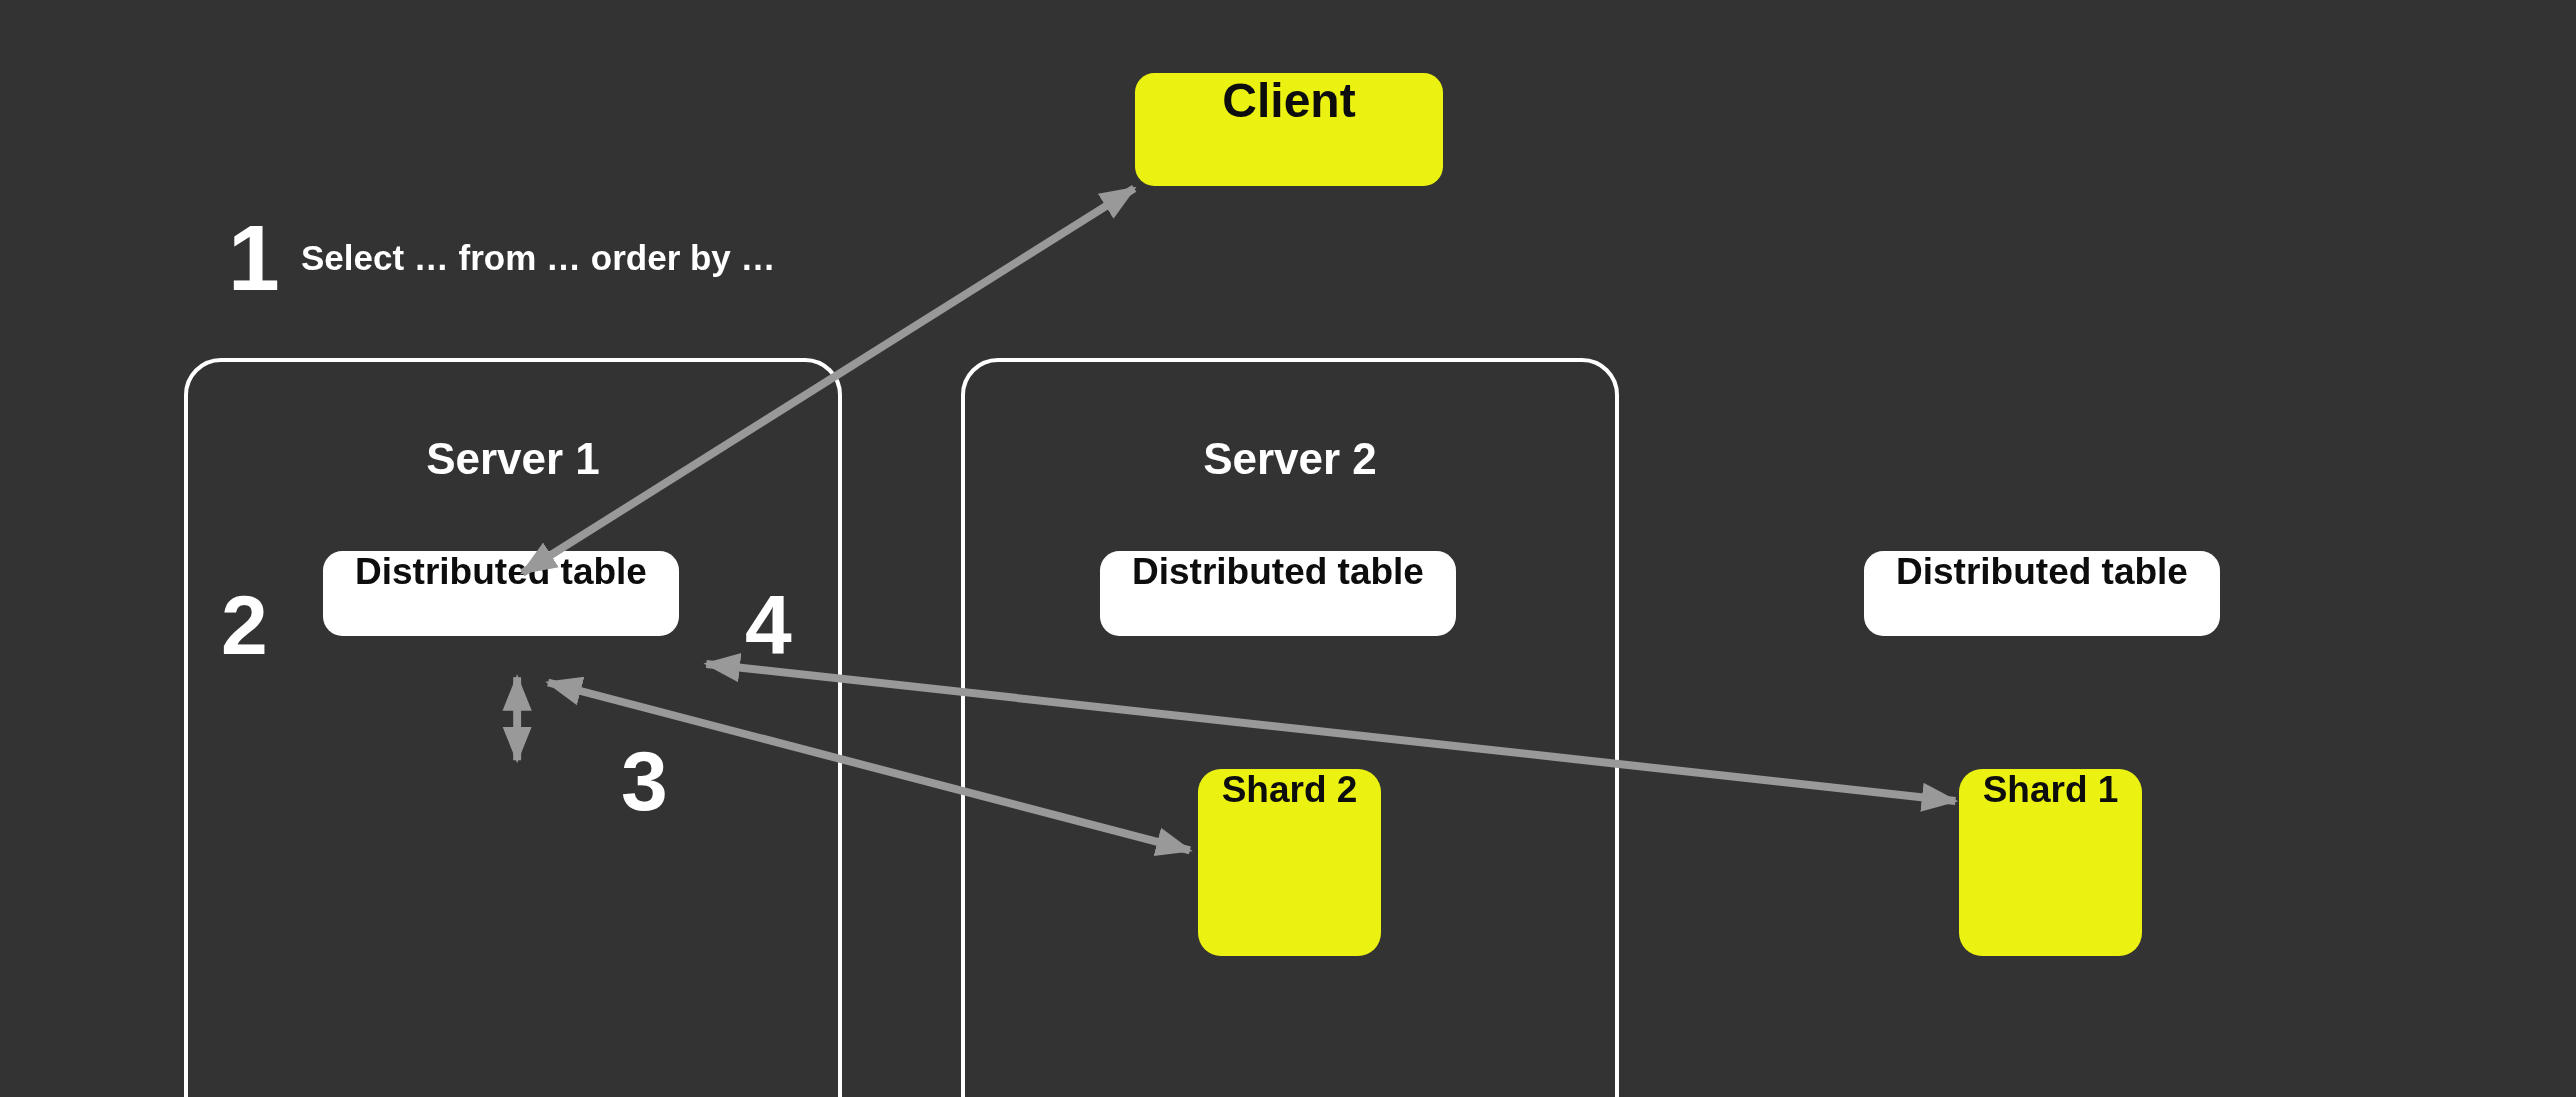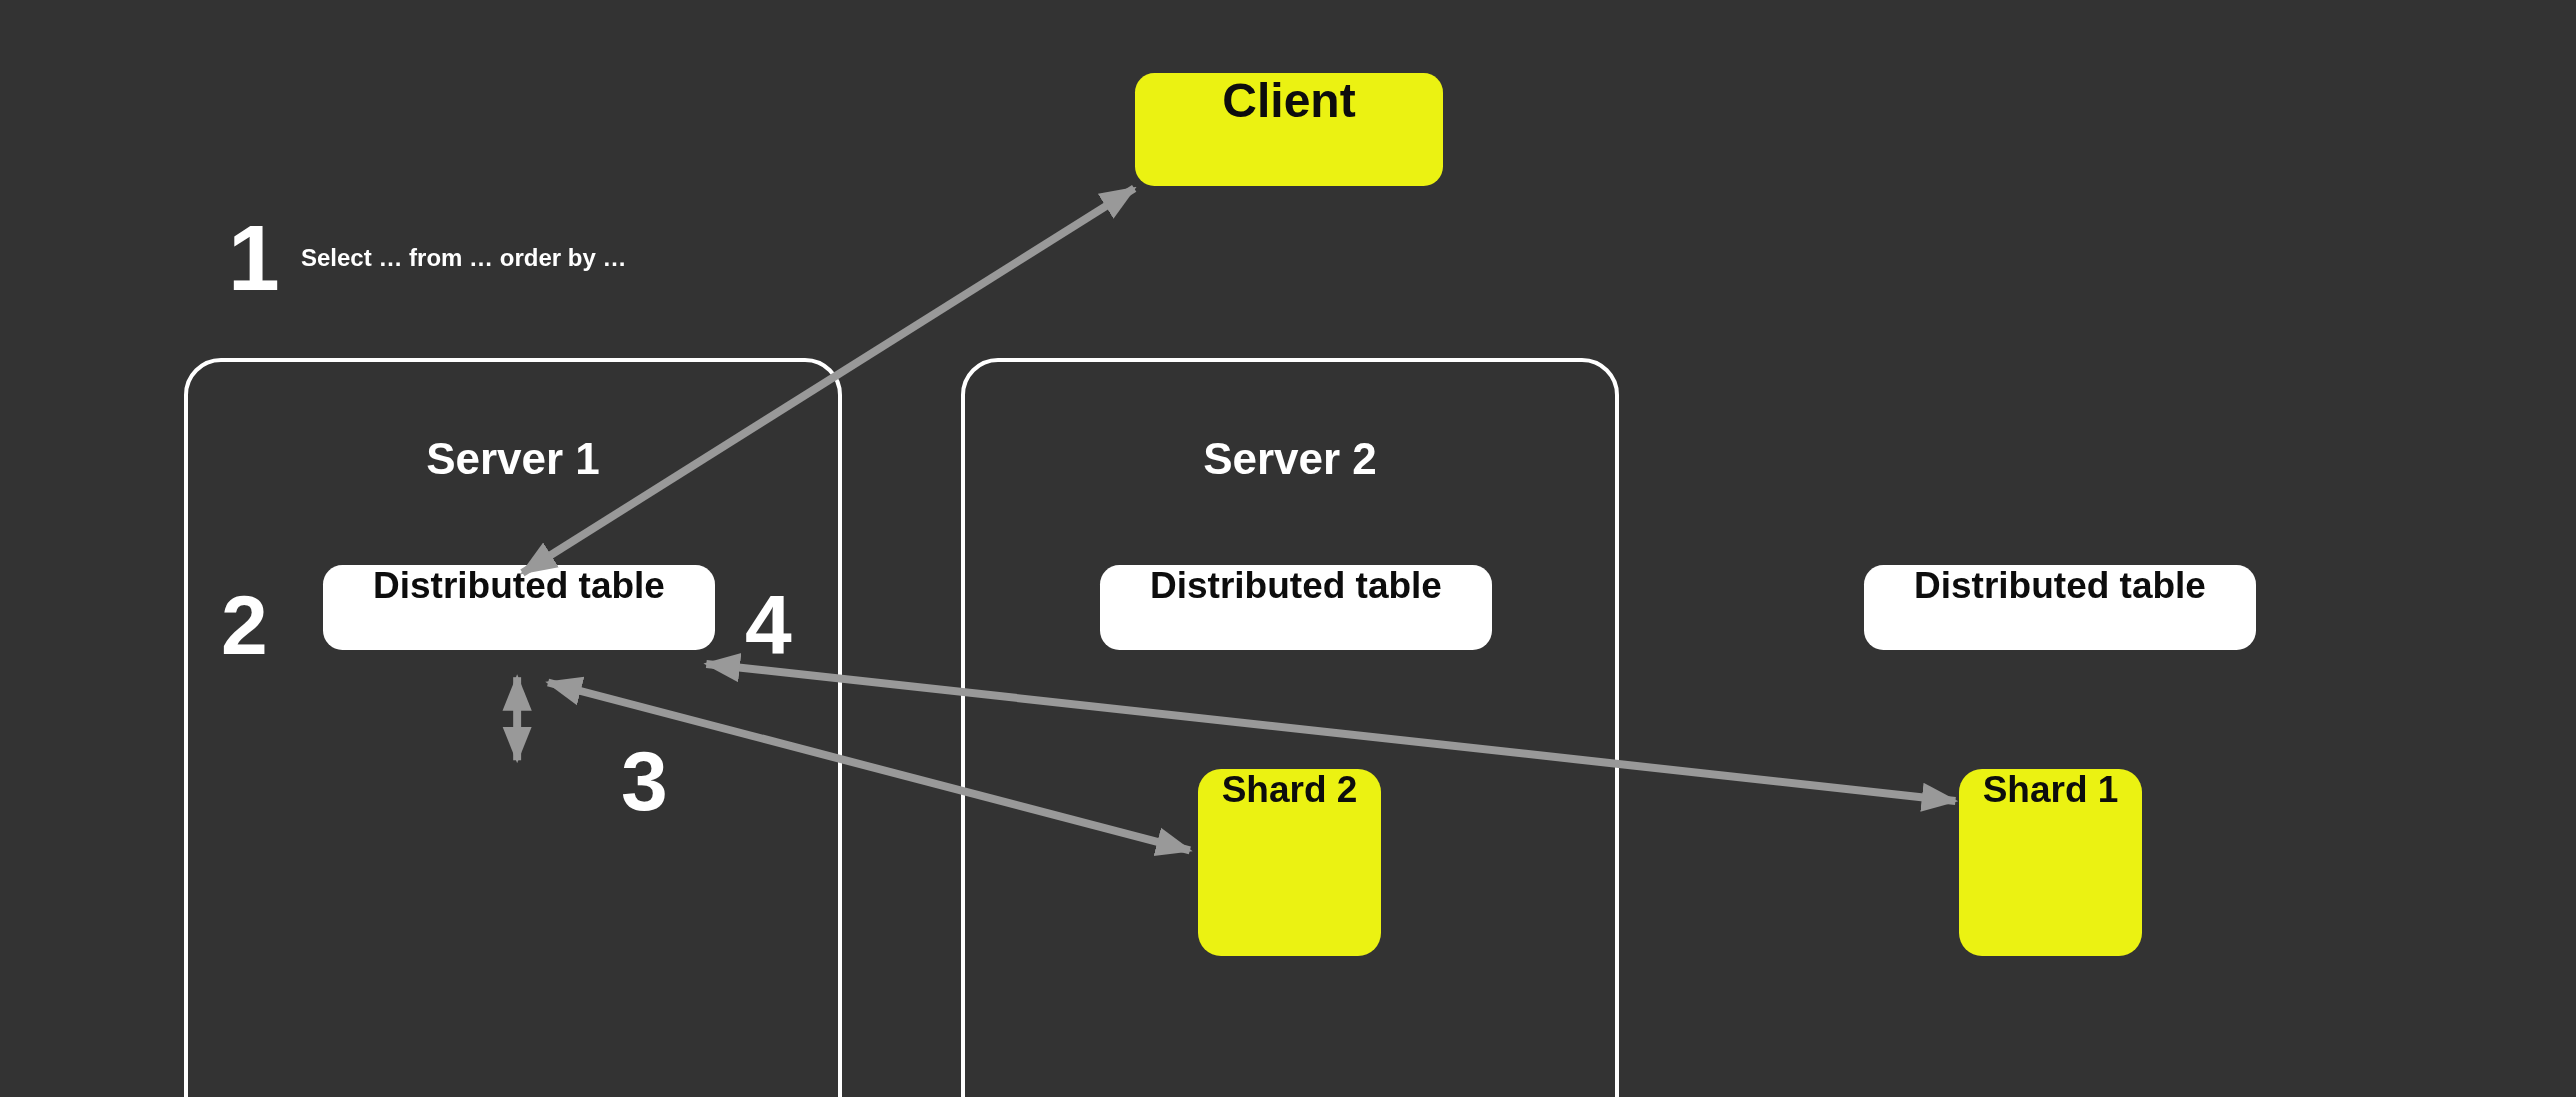--- a/index.html
+++ b/index.html
@@ -31,21 +31,21 @@
   }
   .server.s1{left:184px;}
   .server.s2{left:961px;}
   .server.s3{left:1726px;}
   .server-title{
     position:absolute;top:72px;left:0;width:100%;
     text-align:center;color:var(--white);
     font-size:44px;font-weight:700;
   }
   .dtable{
-    position:absolute;top:565px;height:85px;width:392px;
+    position:absolute;top:551px;height:85px;width:356px;
     background:var(--white);border-radius:19.4px;font-size:37px;
   }
   .dtable.t1{left:323px;}
   .dtable.t2{left:1100px;}
   .dtable.t3{left:1864px;}
   .shard{
     position:absolute;top:769px;width:183px;height:187px;
     background:var(--yellow);border-radius:23px;font-size:37px;
   }
   .shard.sh1{left:421px;}
@@ -55,21 +55,21 @@
   .stepnum{
     position:absolute;color:var(--white);
     font-size:84px;font-weight:700;line-height:1;
   }
   .num1{left:228px;top:212px;font-size:93px;}
   .num2{left:221px;top:583px;}
   .num3{left:621px;top:739px;}
   .num4{left:745px;top:583px;}
   .query-text{
     position:absolute;left:301px;top:237px;
-    color:var(--white);font-size:24px;font-weight:700;line-height:42px;
+    color:var(--white);font-size:35px;font-weight:700;line-height:42px;
   }
 
   svg.arrows{position:absolute;inset:0;pointer-events:none;}
   svg.arrows line{stroke:var(--arrow);stroke-width:9;}
   svg.arrows marker path{fill:var(--arrow);}
 </style>
 </head>
 <body>
 
 <div class="stage">

